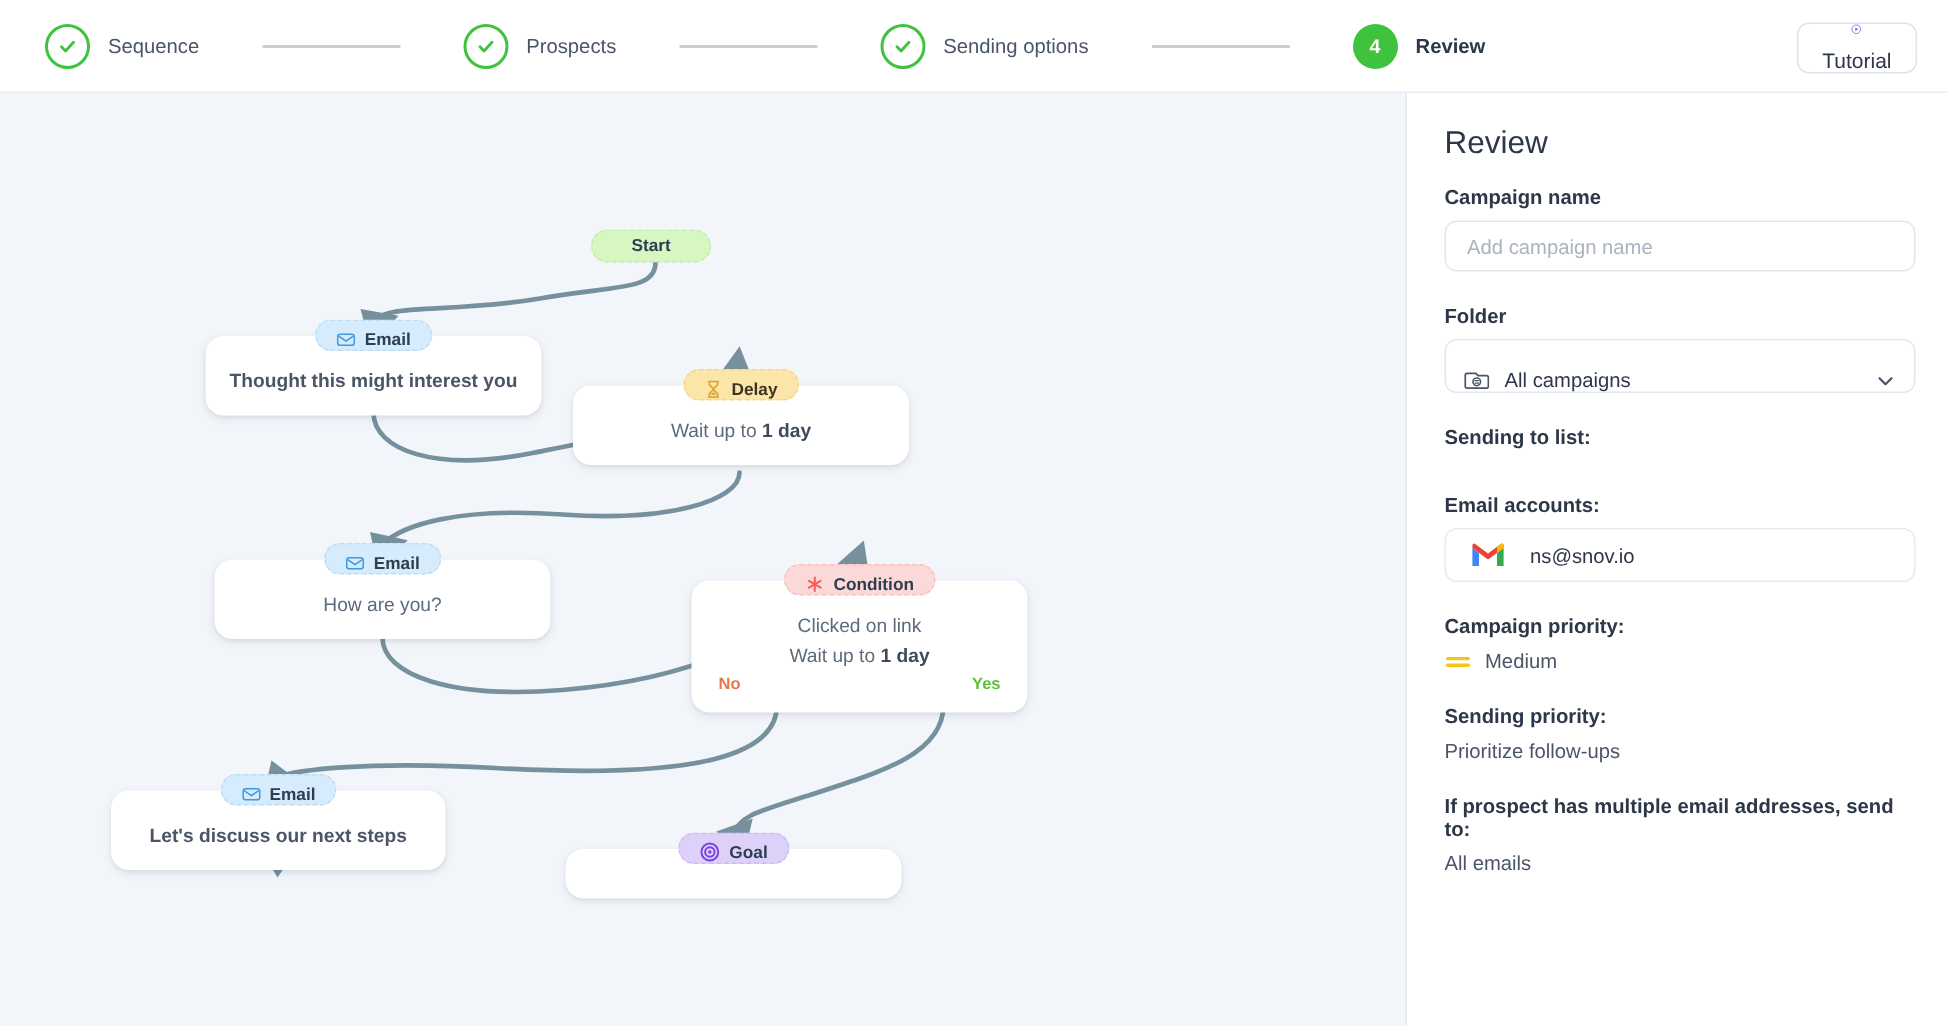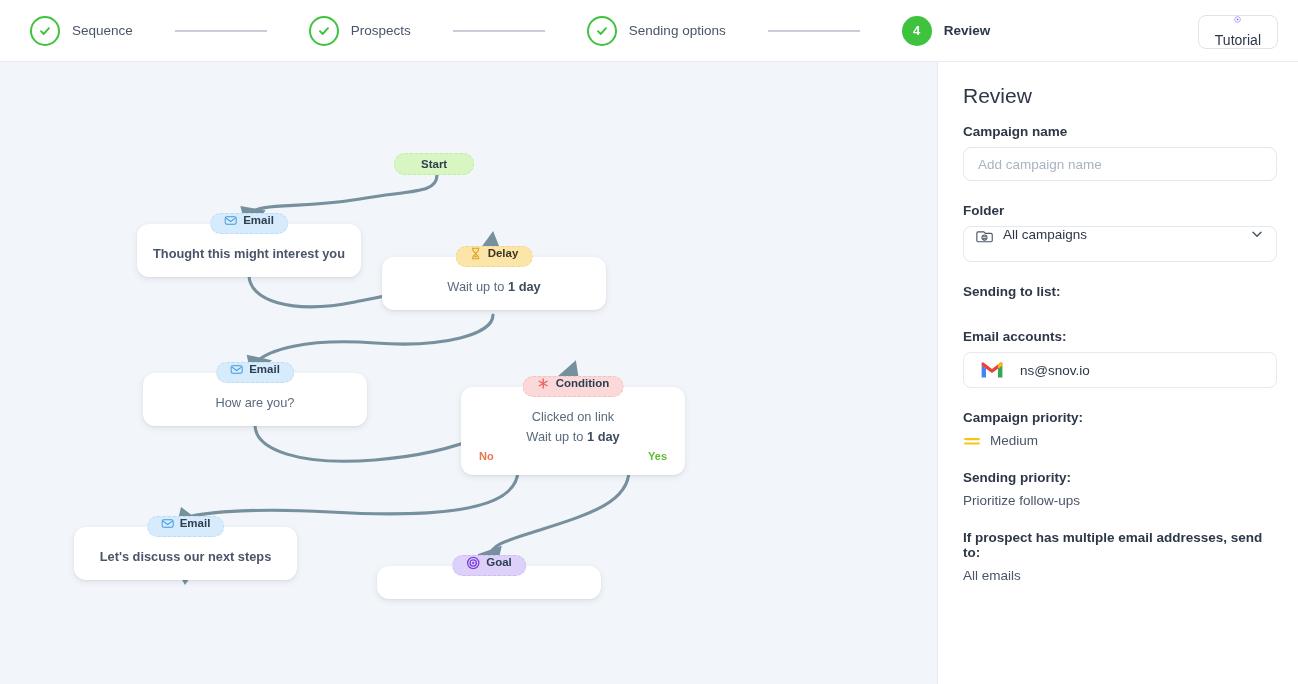--- a/index.html
+++ b/index.html
@@ -80,21 +80,21 @@
     border-radius: 12px;
     box-shadow: 0 2px 6px rgba(46,64,97,0.10), 0 1px 2px rgba(46,64,97,0.06);
     padding: 20px 14px 13px 14px;
     text-align: center;
   }
   .node-badge {
     position: absolute;
     left: 50%; top: -11px; transform: translateX(-50%);
     height: 21px; padding: 0 13px;
     border-radius: 11px;
-    display: flex; align-items: flex-start; justify-content: center; gap: 6px;
+    display: flex; align-items: flex-end; justify-content: center; gap: 6px;
     font-size: 11.5px; font-weight: bold;
     white-space: nowrap;
   }
   .badge-email  { background: #d6ebfb; color: #2c3e50; border: 1px dashed #bcdcf5; }
   .badge-delay  { background: #fce5a8; color: #3d3420; border: 1px dashed #f2d68b; }
   .badge-cond   { background: #fbd9d9; color: #2c3e50; border: 1px dashed #f5c2c2; }
   .badge-goal   { background: #ddd1fa; color: #2c3e50; border: 1px dashed #cbbaf5; }
   .node-text {
     font-size: 12.8px; color: #5b6b7c; line-height: 1.55;
     white-space: nowrap;
@@ -141,21 +141,21 @@
     font-family: "Liberation Sans", sans-serif;
     background: #ffffff;
     outline: none;
   }
   .text-input::placeholder { color: #a9b3c1; }
   .gap-lg { height: 22px; }
 
   .select-box {
     width: 314px; height: 36px;
     border: 1px solid #e3e8ef; border-radius: 8px;
-    display: flex; align-items: flex-start;
+    display: flex; align-items: flex-end;
     padding: 0 12px;
     cursor: pointer;
     background: #ffffff;
   }
   .select-value { font-size: 13.5px; color: #2d3748; margin-left: 10px; flex: 1; }
 
   .plain-value { font-size: 13.5px; color: #4a5568; }
 
   .account-box {
     width: 314px; height: 36px;

